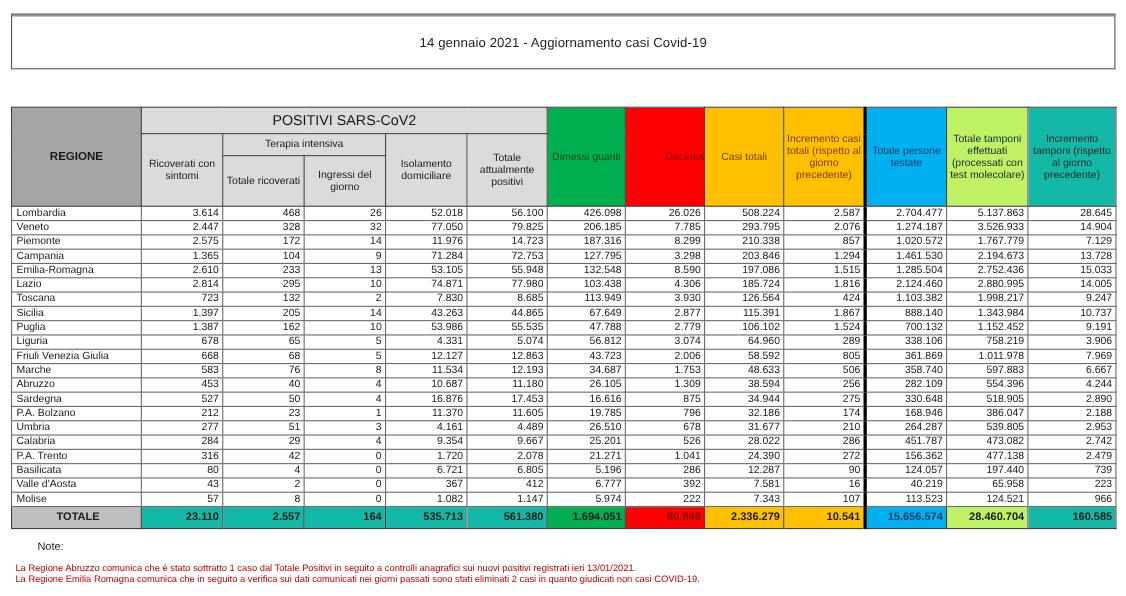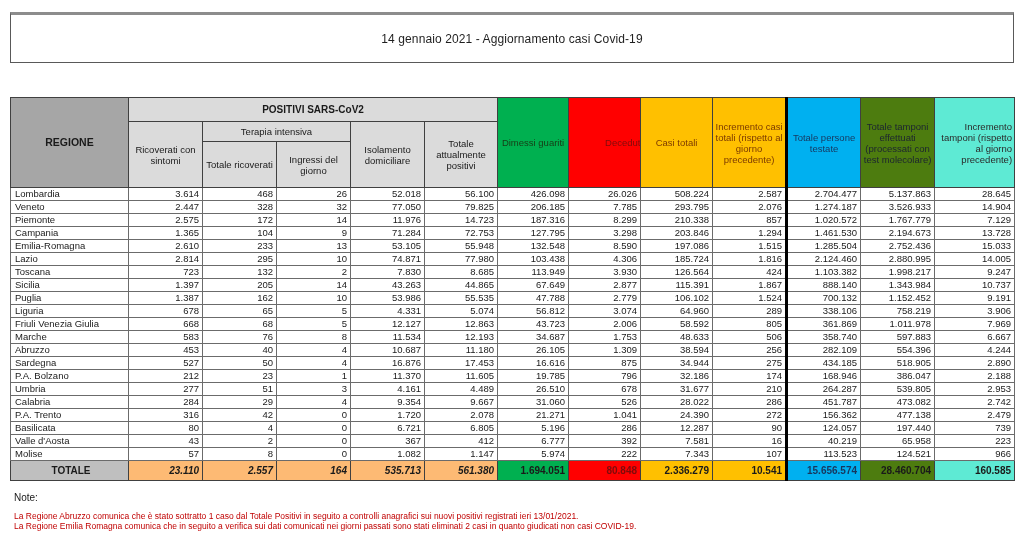--- a/index.html
+++ b/index.html
@@ -22,30 +22,30 @@
   
   .tbl-wrap { position:absolute; left:10px; top:97px; width:1004px; }
   table { border-collapse:collapse; table-layout:fixed; width:1004px; }
   th, td { border:1px solid #6b6b6b; overflow:hidden; }
 
   thead th {
     border-color:#404040; font-weight:normal; text-align:center; vertical-align:middle;
     font-size:9.5px; line-height:11px; background:#dbdbdb; padding:1px 2px;
   }
   th.regione-h { background:#a6a6a6; font-weight:bold; font-size:10.5px; }
-  th.group-h   { font-weight:bold; font-size:10px; height:24px; }
+  th.group-h   { font-weight:normal; font-size:13px; height:24px; }
   tr.hrow-b th { height:20px; }
   tr.hrow-c th { height:46px; }
 
   .bg-green { background:#00B050; }
   .bg-red   { background:#FF0000; }
   .bg-yellow{ background:#FFC000; }
   .bg-blue  { background:#00B0F0; }
-  .bg-lblue { background:#4d7c0f; }
-  .bg-lgray { background:#5eead4;text-align:right; }
+  .bg-lblue { background:#bef264; }
+  .bg-lgray { background:#14b8a6; }
 
   th.h-dimessi     { color:#163d16;margin-top:47px; }
   th.h-deceduti    { color:#7f0b0b;padding-left:36px; }
   th.h-casi        { color:#7c3a00; }
   th.h-incrcasi    { color:#7c3a00; }
   th.h-testate     { color:#17375E; }
   th.h-tamponi     { color:#1c2430; }
   th.h-incrtamponi { color:#2a2a2a; }
 
   tbody td {
@@ -55,27 +55,27 @@
   td.region { text-align:left; padding-left:4px; }
   td.num    { text-align:right; font-variant-numeric:tabular-nums; }
 
   .thick-left { border-left:3px solid #000000 !important; }
 
   tfoot td {
     height:20px; font-size:10px; font-weight:bold; padding:0 3px;
     text-align:right; white-space:nowrap; border-color:#404040;
   }
   td.totale-label { background:#bfbfbf; text-align:center; padding-right:0; }
-  tfoot td.t-gray { background:#fdba74;font-style:italic; }
+  tfoot td.t-gray { background:#14b8a6; }
   .red-text  { color:#7f0b0b; }
   .navy-text { color:#17375E; }
 
   
   .notes { position:absolute; left:14px; top:492px; width:990px; }
-  .notes-title { font-size:10px; color:#1a1a1a; margin-bottom:8px; }
+  .notes-title { font-size:10px; color:#1a1a1a; margin-bottom:8px;margin-left:20px; }
   .note-line { font-size:8.5px; line-height:10px; color:#c00000; }
 </style>
 </head>
 <body>
 
 <div class="title-box">
   <div class="title-line">14 gennaio 2021 - Aggiornamento casi Covid-19</div>
 </div>
 
 <div class="tbl-wrap">
@@ -331,21 +331,21 @@
     <td class="region">Sardegna</td>
     <td class="num">527</td>
     <td class="num">50</td>
     <td class="num">4</td>
     <td class="num">16.876</td>
     <td class="num">17.453</td>
     <td class="num">16.616</td>
     <td class="num">875</td>
     <td class="num">34.944</td>
     <td class="num">275</td>
-    <td class="num thick-left">434.185</td>
+    <td class="num thick-left">330.648</td>
     <td class="num">518.905</td>
     <td class="num">2.890</td>
   </tr>
 
   <tr>
     <td class="region">P.A. Bolzano</td>
     <td class="num">212</td>
     <td class="num">23</td>
     <td class="num">1</td>
     <td class="num">11.370</td>
@@ -375,21 +375,21 @@
     <td class="num">2.953</td>
   </tr>
 
   <tr>
     <td class="region">Calabria</td>
     <td class="num">284</td>
     <td class="num">29</td>
     <td class="num">4</td>
     <td class="num">9.354</td>
     <td class="num">9.667</td>
-    <td class="num">31.060</td>
+    <td class="num">25.201</td>
     <td class="num">526</td>
     <td class="num">28.022</td>
     <td class="num">286</td>
     <td class="num thick-left">451.787</td>
     <td class="num">473.082</td>
     <td class="num">2.742</td>
   </tr>
 
   <tr>
     <td class="region">P.A. Trento</td>

